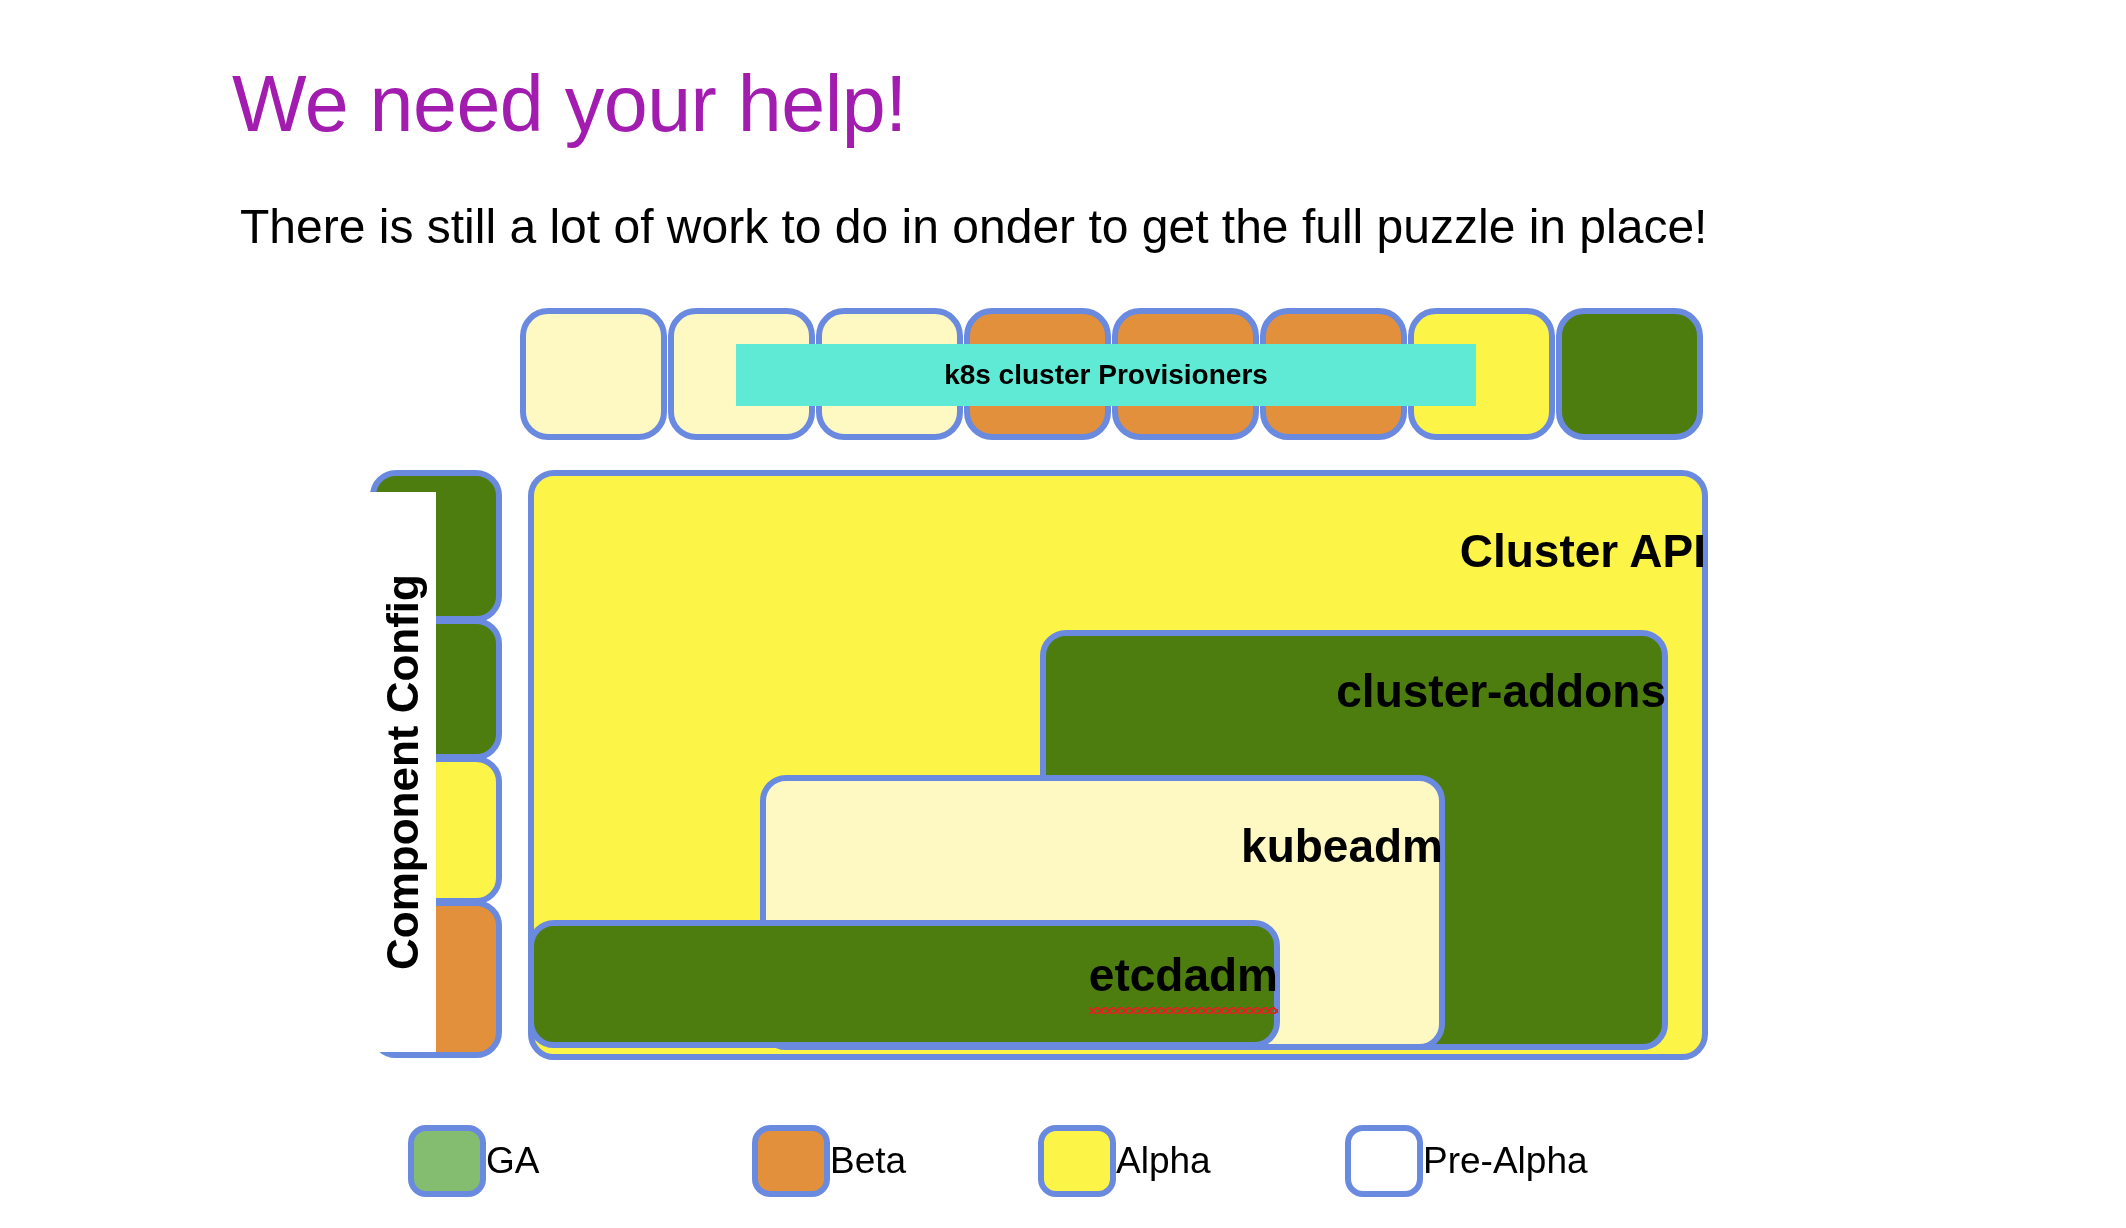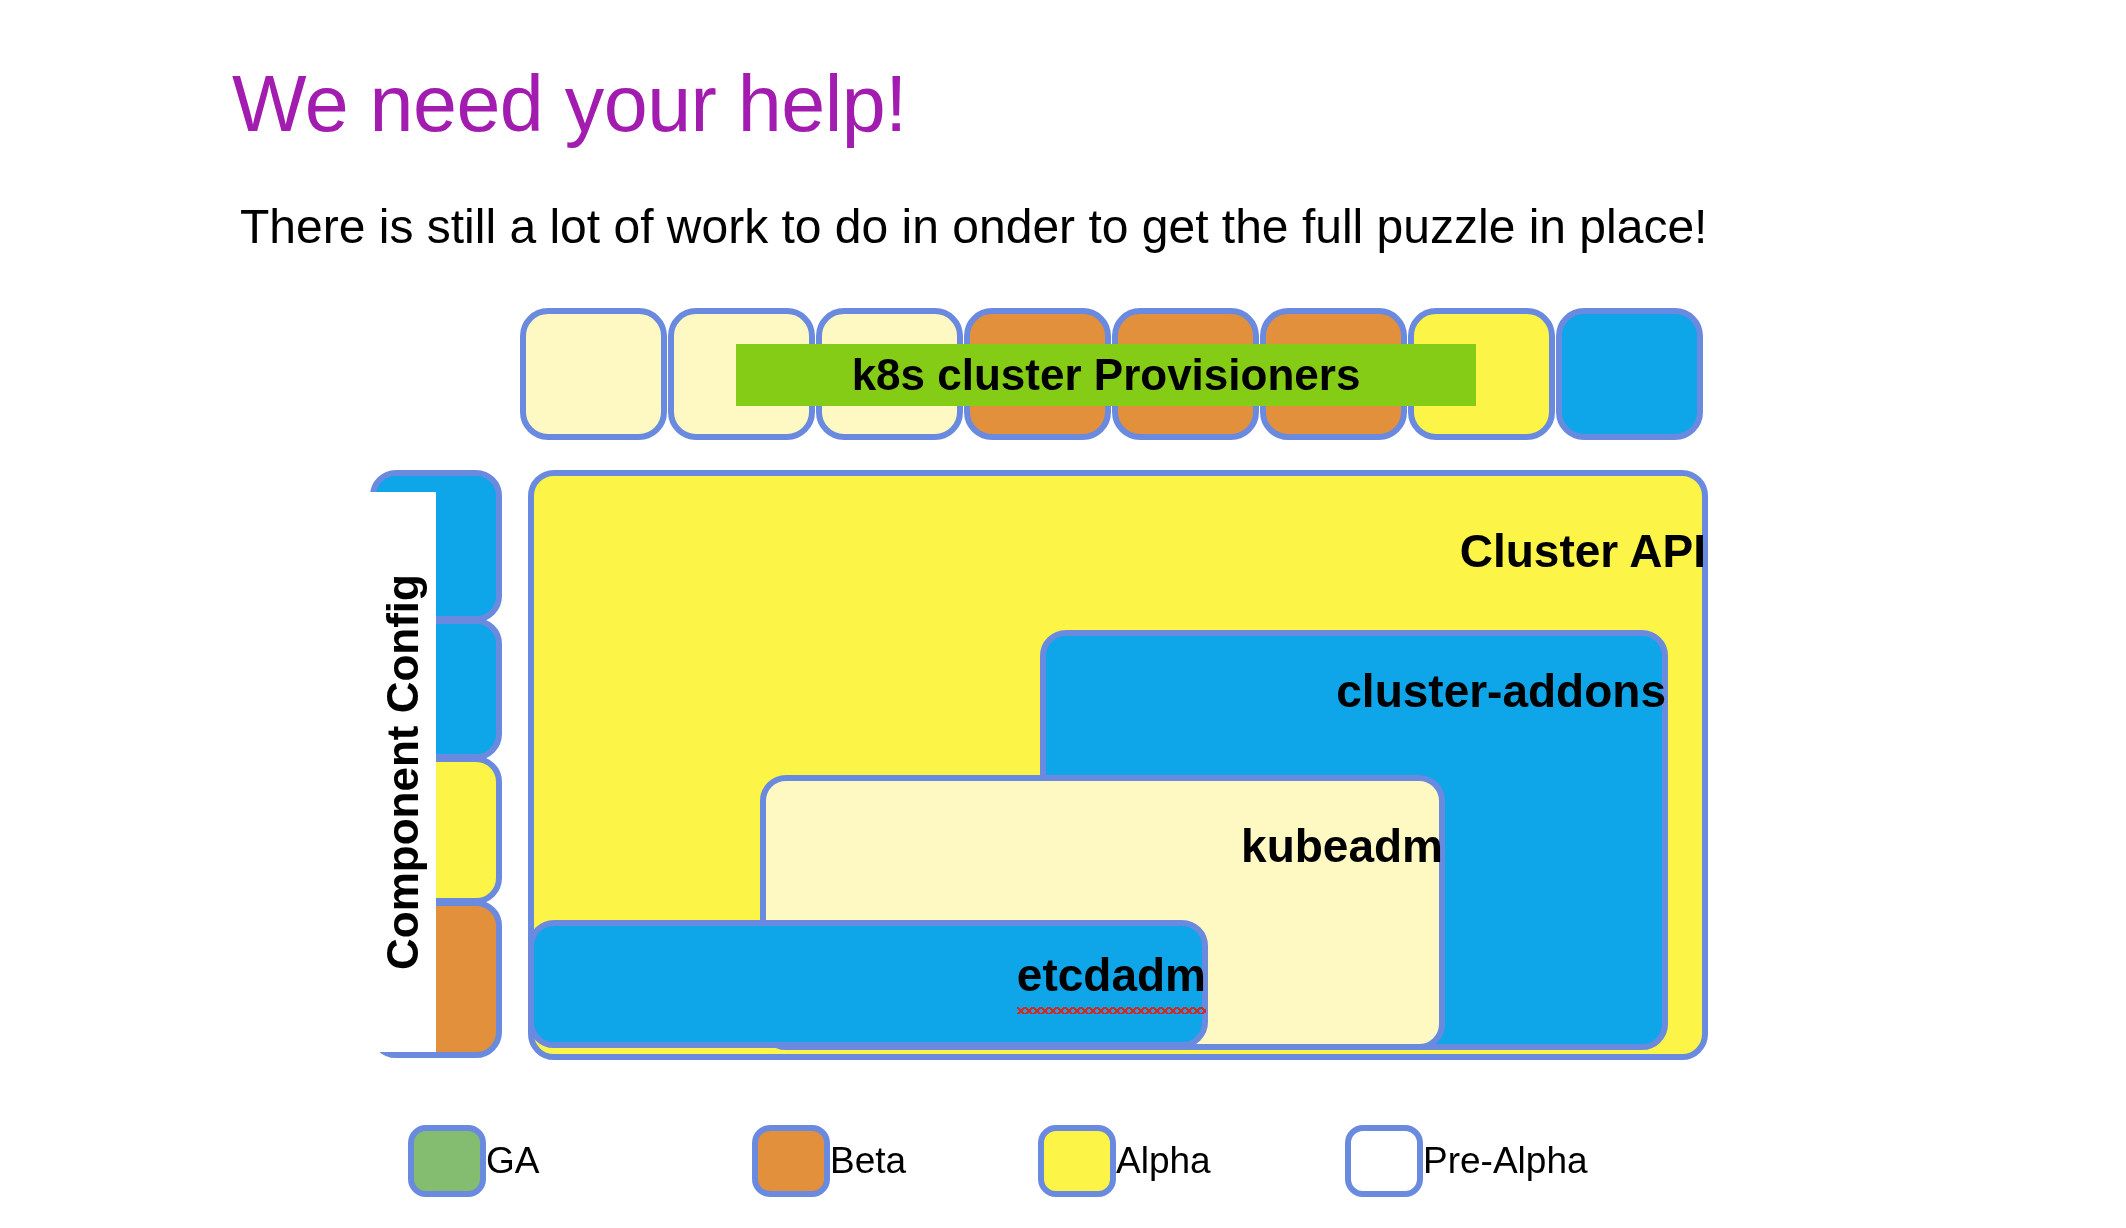--- a/index.html
+++ b/index.html
@@ -45,21 +45,21 @@
   .box {
     position: absolute;
     box-sizing: border-box;
     border: 6px solid #6a8ae0;
     border-radius: 26px;
     background: #ffffff;
   }
   .box.ga       { background: #fef9c3; }
   .box.beta     { background: #e2903c; }
   .box.alpha    { background: #fdf448; }
-  .box.prealpha { background: #0ea5e9; }
+  .box.prealpha { background: #4d7c0f; }
 
   
   #diagram {
     position: absolute;
     left: 0;
     top: 0;
     width: 2126px;
     height: 1228px;
   }
 
@@ -76,25 +76,25 @@
     width: 147px;
     height: 132px;
     border-radius: 28px;
   }
   #provisioner-label {
     position: absolute;
     left: 736px;
     top: 344px;
     width: 740px;
     height: 62px;
-    background: #84cc16;
+    background: #5eead4;
     display: flex;
     align-items: center;
     justify-content: center;
-    font-size: 44px;
+    font-size: 28px;
     font-weight: bold;
     white-space: nowrap;
     z-index: 30;
   }
 
   
   #component-config-stack .box {
     left: 370px;
     width: 132px;
     border-radius: 26px;
@@ -135,21 +135,21 @@
     width: 628px;  height: 420px;
     z-index: 11;
   }
   #kubeadm {
     left: 760px;  top: 775px;
     width: 685px;  height: 275px;
     z-index: 12;
   }
   #etcdadm {
     left: 528px;  top: 920px;
-    width: 680px;  height: 128px;
+    width: 752px;  height: 128px;
     z-index: 13;
     padding-left: 11px;
   }
 
   .box-label {
     position: absolute;
     left: 4px;
     width: 100%;
     text-align: right;
     font-size: 46px;

